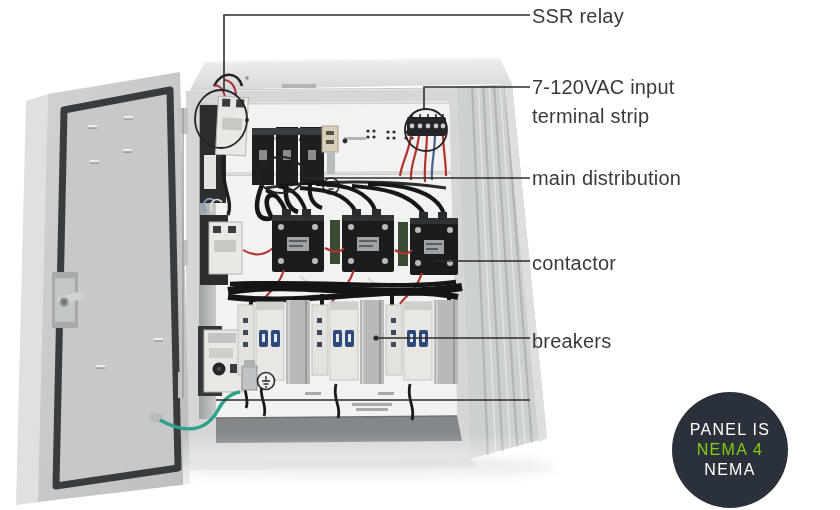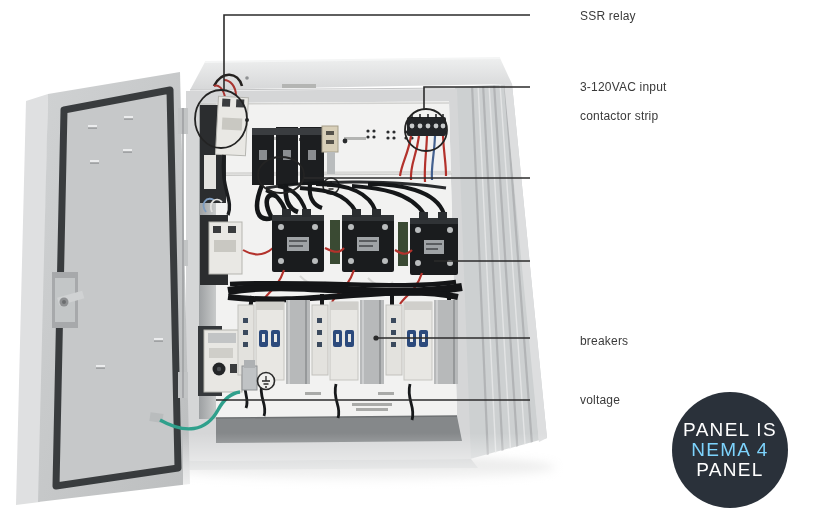--- a/index.html
+++ b/index.html
@@ -1,24 +1,24 @@
 <!DOCTYPE html>
 <html><head>
 <meta charset="utf-8">
 <style>
   html,body{margin:0;padding:0;background:#ffffff;}
   .stage{position:relative;width:840px;height:510px;background:#ffffff;overflow:hidden;
          font-family:"Liberation Sans","DejaVu Sans",sans-serif;}
   .photo-svg{position:absolute;left:0;top:0;}
-  .callout{position:absolute;left:532px;font-size:12px;line-height:29px;color:#3a3a3a;
-           letter-spacing:0.2px;white-space:nowrap;margin-left:48px;}
+  .callout{position:absolute;left:532px;font-size:20px;line-height:29px;color:#3a3a3a;
+           letter-spacing:0.2px;white-space:nowrap;}
   .callout span{display:block;}
   .badge{position:absolute;left:672px;top:392px;width:116px;height:116px;border-radius:50%;
          display:flex;flex-direction:column;justify-content:center;align-items:center;
-         text-align:center;font-size:19px;letter-spacing:1.3px;line-height:20px;font-weight:400;}
+         text-align:center;font-size:16px;letter-spacing:1.3px;line-height:20px;font-weight:400;}
 </style>
 </head>
 <body>
 
 <div class="stage">
 
 <svg class="photo-svg" width="840" height="510" viewBox="0 0 840 510">
   <defs>
     <linearGradient id="gTop" x1="0" y1="0" x2="0" y2="1">
       <stop offset="0" stop-color="#eeefef"></stop>
@@ -384,33 +384,34 @@
     <path d="M530,261 L434,261"></path>
     <path d="M530,338 L377,338"></path>
     <path d="M530,400 L216,400"></path>
     <circle cx="376" cy="338" r="2.6" fill="#2b2b2b" stroke="none"></circle>
   </g>
 </svg>
 
 <div class="callout" style="top:2px">SSR relay</div>
 
 <div class="callout" style="top:73px">
-  <span>3-120VAC input</span>
-  <span>contactor strip</span>
+  <span>7-120VAC input</span>
+  <span>terminal strip</span>
 </div>
 
 <div class="callout" style="top:164px">
+  <span>main distribution</span>
 </div>
 
+<div class="callout" style="top:249px">contactor</div>
 
 <div class="callout" style="top:327px">breakers</div>
 
 <div class="callout" style="top:386px">
-  <span>voltage</span>
 </div>
 
 <div class="badge" style="background-color: rgb(42, 49, 58);">
   <span style="color: rgb(255, 255, 255);">PANEL IS</span>
-  <span style="color: #7dd3fc;">NEMA 4</span>
-  <span style="color: rgb(255, 255, 255);">PANEL</span>
+  <span style="color: #84cc16;">NEMA 4</span>
+  <span style="color: rgb(255, 255, 255);">NEMA</span>
 </div>
 
 </div>
 
 </body></html>

